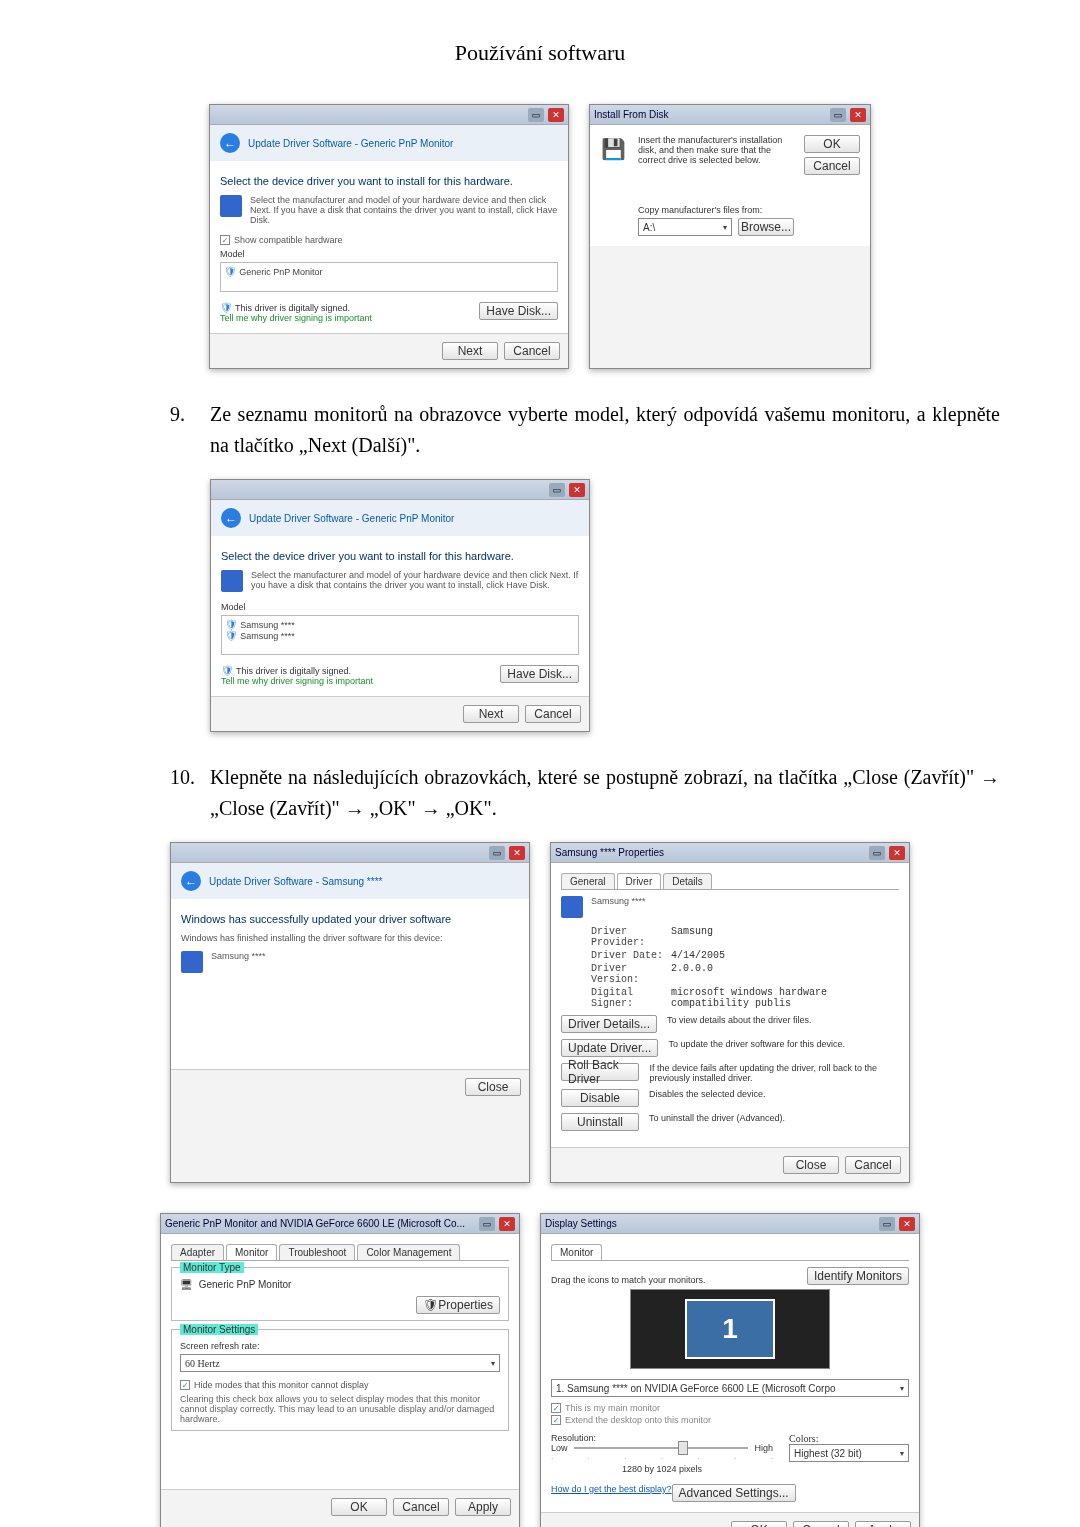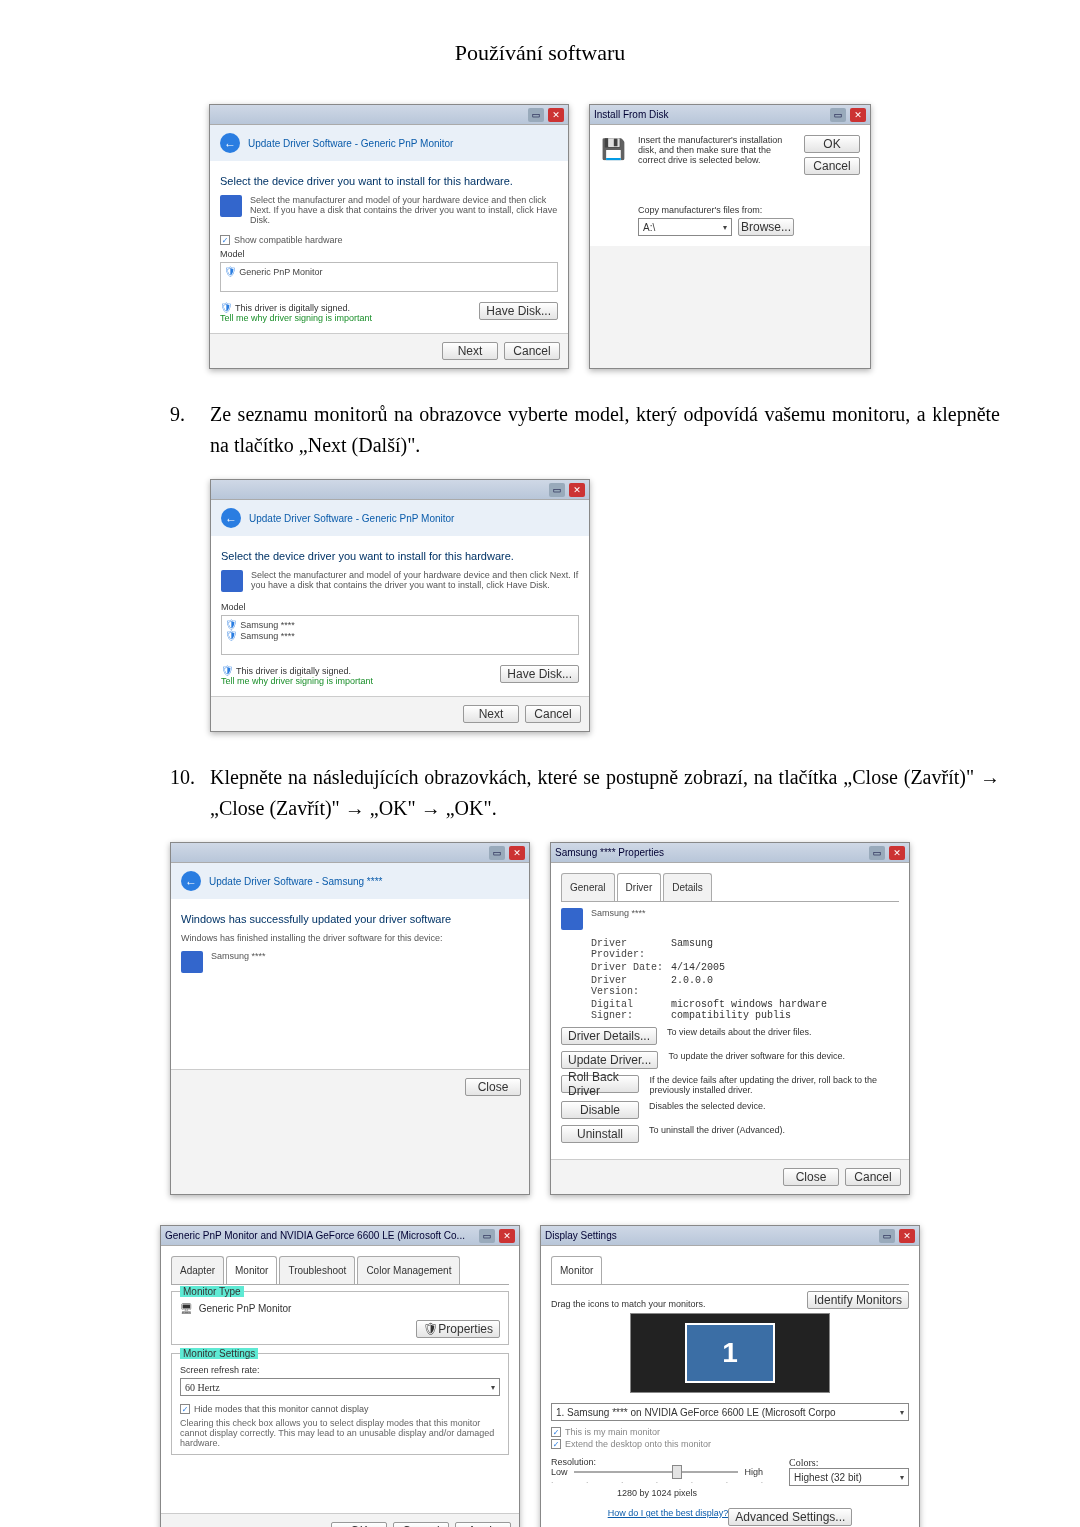--- a/index.html
+++ b/index.html
@@ -27,21 +27,21 @@
   .ico-square { width: 22px; height: 22px; background: #36c; border-radius: 2px; flex-shrink: 0; }
   .group { margin-top: 10px; }
   .chk { display: flex; gap: 4px; font-size: 9px; color: #555; }
   .chk-box { width: 10px; height: 10px; border: 1px solid #888; display: inline-flex; align-items: center; justify-content: center; font-size: 8px; color: #2a7de1; }
   .list-box { border: 1px solid #bbb; min-height: 30px; padding: 3px; font-size: 9px; color: #444; margin-top: 3px; background: #fff; }
   .footer { display: flex; justify-content: flex-end; gap: 6px; padding: 8px; background: #f3f3f3; border-top: 1px solid #ccc; }
   .btn { min-width: 56px; height: 18px; font-size: 12px; border: 1px solid #999; background: linear-gradient(#fff,#e4e4e4); border-radius: 2px; cursor: pointer; display: inline-flex; align-items: center; justify-content: center; padding: 0 6px; }
   .link-green { color: #1a8f2a; font-size: 9px; }
   .shield { color: #2a7de1; font-size: 10px; }
   .tabs { display: flex; border-bottom: 1px solid #aaa; margin-bottom: 6px; }
-  .tab { padding: 8px 8px; font-size: 10px; border: 1px solid #aaa; border-bottom: none; margin-right: 2px; background: #f2f2f2; border-radius: 3px 3px 0 0; cursor: pointer; }
+  .tab { padding: 2px 8px; font-size: 10px; border: 1px solid #aaa; border-bottom: none; margin-right: 2px; background: #f2f2f2; border-radius: 3px 3px 0 0; cursor: pointer; }
   .tab.active { background: #fff; }
   .fieldset { border: 1px solid #bbb; padding: 6px 8px; margin-bottom: 8px; font-size: 10px; }
   .fieldset > .legend { position: relative; top: -12px; background: #5eead4; padding: 0 3px; font-size: 10px; display: inline-block; }
   .input-combo { width: 100%; border: 1px solid #888; height: 18px; font-size: 10px; background: #fff; display: flex; align-items: center; justify-content: space-between; padding: 0 4px; }
   .drop { font-size: 8px; color: #444; }
   .kv { display: flex; font-size: 10px; margin: 2px 0; font-family: Liberation Mono, monospace; }
   .kv .k { width: 80px; color: #444; }
   .kv .v { flex: 1; }
   .btn-row { display: flex; align-items: flex-start; gap: 10px; margin: 6px 0; font-size: 9px; }
   .btn-wide { min-width: 78px; }
@@ -341,21 +341,21 @@
         <span class="drop">▾</span>
       </div>
       <label class="chk" style="color:#888;">
         <span class="chk-box">✓</span>
           <span>This is my main monitor</span>
       </label>
       <label class="chk" style="color:#888;margin-top:2px;">
         <span class="chk-box">✓</span>
           <span>Extend the desktop onto this monitor</span>
       </label>
-      <div style="display:flex;gap:26px;margin-top:8px;">
+      <div style="display:flex;gap:16px;margin-top:8px;">
         <div style="flex:1;">
           <div style="font-size:9px;">Resolution:</div>
           <div class="slider">
             <span>Low</span>
             <div class="track">
                 <div class="track-line">
                   <div class="thumb"></div>
                 </div>
               </div>
             <span>High</span>
@@ -372,21 +372,21 @@
           <div style="text-align:center;font-size:9px;margin-top:2px;">1280 by 1024 pixels</div>
         </div>
         <div style="width:120px;">
           <div style="font-size:10px;font-family:Liberation Serif, serif;">Colors:</div>
           <div class="input-combo">
             <span>Highest (32 bit)</span>
             <span class="drop">▾</span>
           </div>
         </div>
       </div>
-      <div style="display:flex;justify-content:center;margin-top:10px;">
+      <div style="display:flex;justify-content:flex-start;margin-top:10px;">
         <span class="link-blue">How do I get the best display?</span>
         <span class="btn">Advanced Settings...</span>
       </div>
     </div>
     <div class="footer">
       <span class="btn">OK</span>
       <span class="btn">Cancel</span>
       <span class="btn">Apply</span>
     </div>
   </div>

